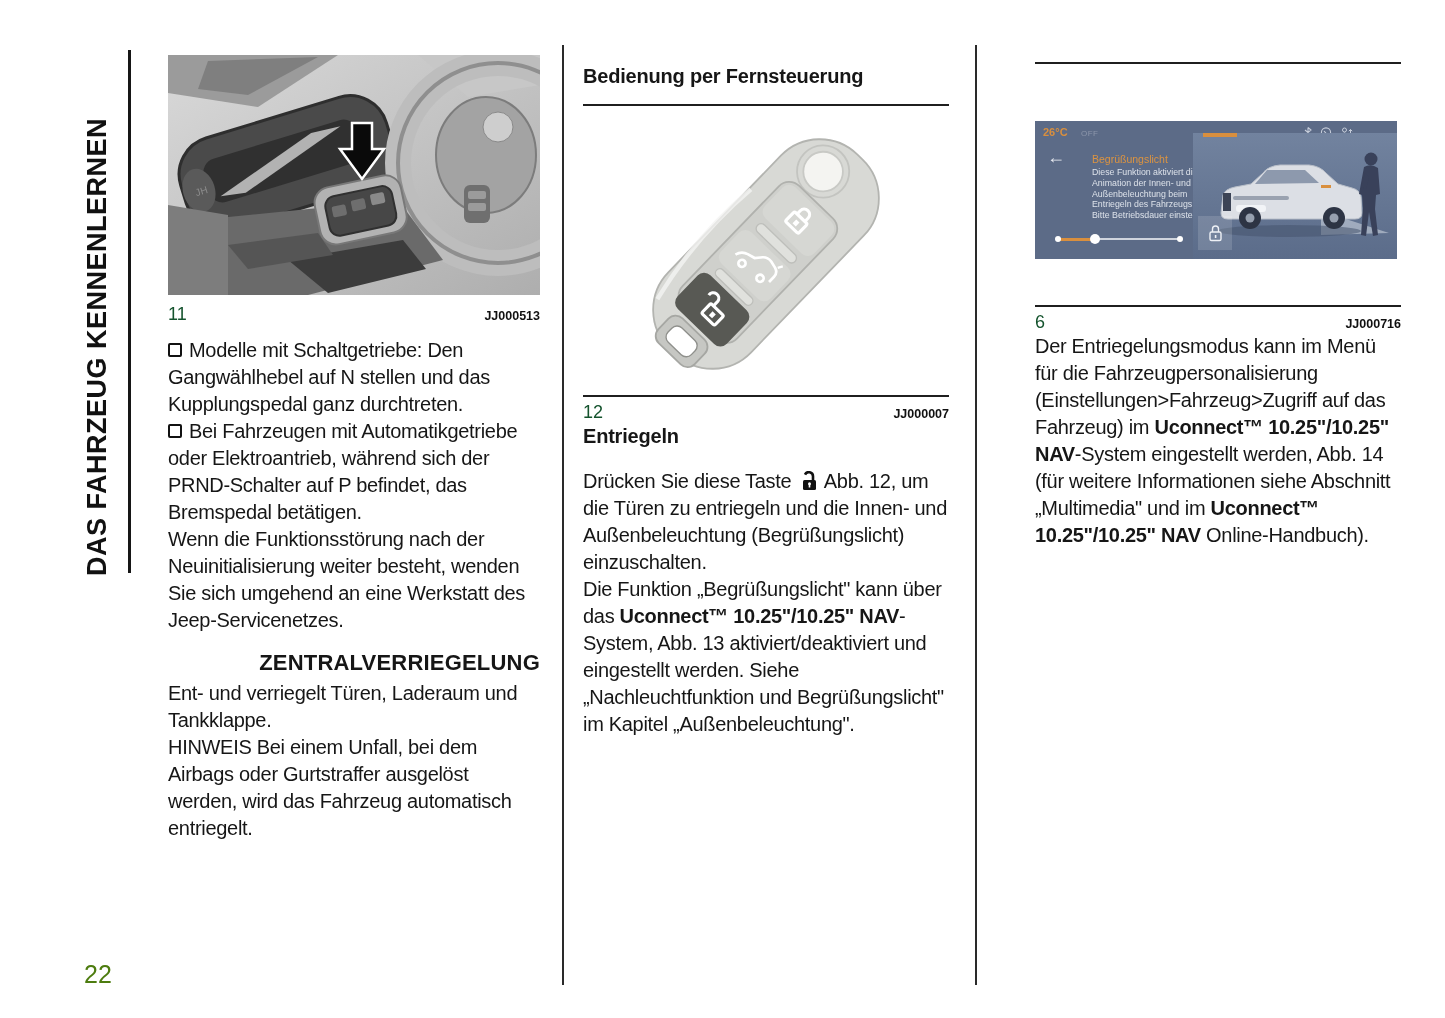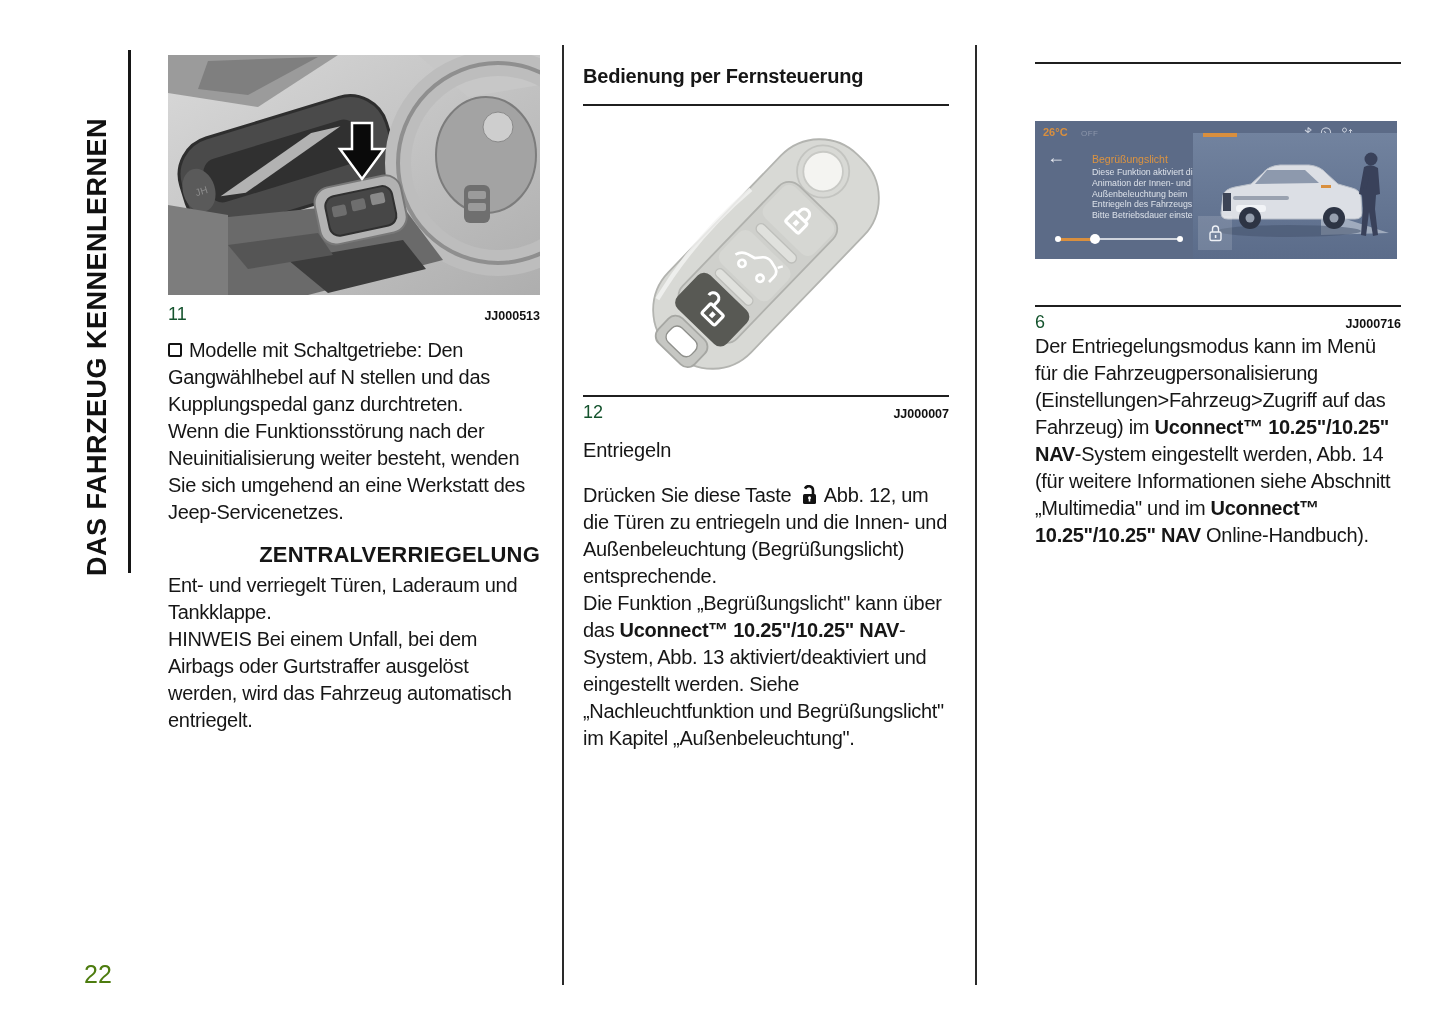--- a/index.html
+++ b/index.html
@@ -19,21 +19,21 @@
   .rule{height:2px;background:#1f1f1f;}
   .fig-caption{display:flex;justify-content:space-between;align-items:baseline;margin-top:5px;}
   .fig-num{font-size:18px;color:#14532d;}
   .fig-code{font-size:12.5px;font-weight:bold;color:#111;}
   .body-text{font-size:20px;line-height:27px;letter-spacing:-0.3px;}
   .body-text p{margin:0;}
   .bullet-square{display:inline-block;width:10px;height:10px;border:2.5px solid #111;
      border-radius:2px;margin-right:7px;}
   .section-heading{font-size:22px;font-weight:bold;letter-spacing:0.2px;margin:15px 0 4px 0;text-align:right;}
   .col-heading{font-size:20px;font-weight:bold;letter-spacing:-0.2px;}
-  .sub-heading{font-size:20px;font-weight:normal;letter-spacing:-0.2px;margin-top:16px;}
+  .sub-heading{font-size:20px;font-weight:bold;letter-spacing:-0.2px;margin-top:2px;}
   .mt8{margin-top:8px;} .mt12{margin-top:12px;} .mt14{margin-top:14px;}
   .b{font-weight:bold;}
   .inline-lock{display:inline-block;vertical-align:-3px;margin:0 3px;}
   .page-number{position:absolute;left:84px;top:960px;font-size:25px;color:#4d7c0f;}
   figure{margin:0;}
   
   .screen{position:relative;width:362px;height:138px;background:#5c6b87;margin-top:57px;overflow:hidden;}
   .scr-temp{position:absolute;left:8px;top:5px;font-size:11px;font-weight:bold;color:#d98f3e;}
   .scr-off{position:absolute;left:46px;top:8px;font-size:8px;color:#8d97ab;letter-spacing:0.5px;}
   .scr-status{position:absolute;right:44px;top:6px;display:flex;gap:8px;align-items:center;}
@@ -112,20 +112,21 @@
         <polygon points="184,68 204,68 204,94 216,94 194,124 172,94 184,94" fill="#0a0a0a" stroke="#ffffff" stroke-width="2.5"></polygon>
       </svg>
       <figcaption class="fig-caption">
         <span class="fig-num">11</span>
         <span class="fig-code">JJ000513</span>
       </figcaption>
     </figure>
 
     <div class="body-text mt12">
       <p><span class="bullet-square"></span><span>Modelle mit Schaltgetriebe: Den Gangwählhebel auf N stellen und das Kupplungspedal ganz durchtreten.</span></p>
+      <p><span class="bullet-square"></span><span>Bei Fahrzeugen mit Automatikgetriebe oder Elektroantrieb, während sich der PRND-Schalter auf P befindet, das Bremspedal betätigen.</span></p>
       <p>Wenn die Funktionsstörung nach der Neuinitialisierung weiter besteht, wenden Sie sich umgehend an eine Werkstatt des Jeep-Servicenetzes.</p>
       <h2 class="section-heading">ZENTRALVERRIEGELUNG</h2>
       <p>Ent- und verriegelt Türen, Laderaum und Tankklappe.</p>
       <p class="mt14">HINWEIS Bei einem Unfall, bei dem Airbags oder Gurtstraffer ausgelöst werden, wird das Fahrzeug automatisch entriegelt.</p>
     </div>
   </div>
 
   <div class="col col-mid">
     <h2 class="col-heading">Bedienung per Fernsteuerung</h2>
     <div class="rule" style="margin-top:8px;"></div>
@@ -177,21 +178,21 @@
     <h3 class="sub-heading">Entriegeln</h3>
     <div class="body-text">
       <p class="mt8">
         <span>Drücken Sie diese Taste</span>
         <svg class="inline-lock" width="17" height="20" viewBox="0 0 17 20">
           <path d="M13,9 V5.5 A4.2,4.2 0 0 0 5,3.6" stroke="#111" stroke-width="2.6" fill="none"></path>
           <rect x="3" y="9" width="13" height="10" rx="1.5" fill="#111"></rect>
           <circle cx="9.5" cy="12.8" r="1.5" fill="#fff"></circle>
           <rect x="8.7" y="13.5" width="1.6" height="3" fill="#fff"></rect>
         </svg>
-        <span>Abb. 12, um die Türen zu entriegeln und die Innen- und Außenbeleuchtung (Begrüßungslicht) entsprechende.</span>
+        <span>Abb. 12, um die Türen zu entriegeln und die Innen- und Außenbeleuchtung (Begrüßungslicht) einzuschalten.</span>
       </p>
       <p class="mt8"><span>Die Funktion „Begrüßungslicht" kann über das </span><span class="b">Uconnect™ 10.25"/10.25" NAV</span><span>-System, Abb. 13 aktiviert/deaktiviert und eingestellt werden. Siehe „Nachleuchtfunktion und Begrüßungslicht" im Kapitel „Außenbeleuchtung".</span></p>
     </div>
   </div>
 
   <div class="col col-right">
     <div class="rule"></div>
 
     <figure>
       <div class="screen">

